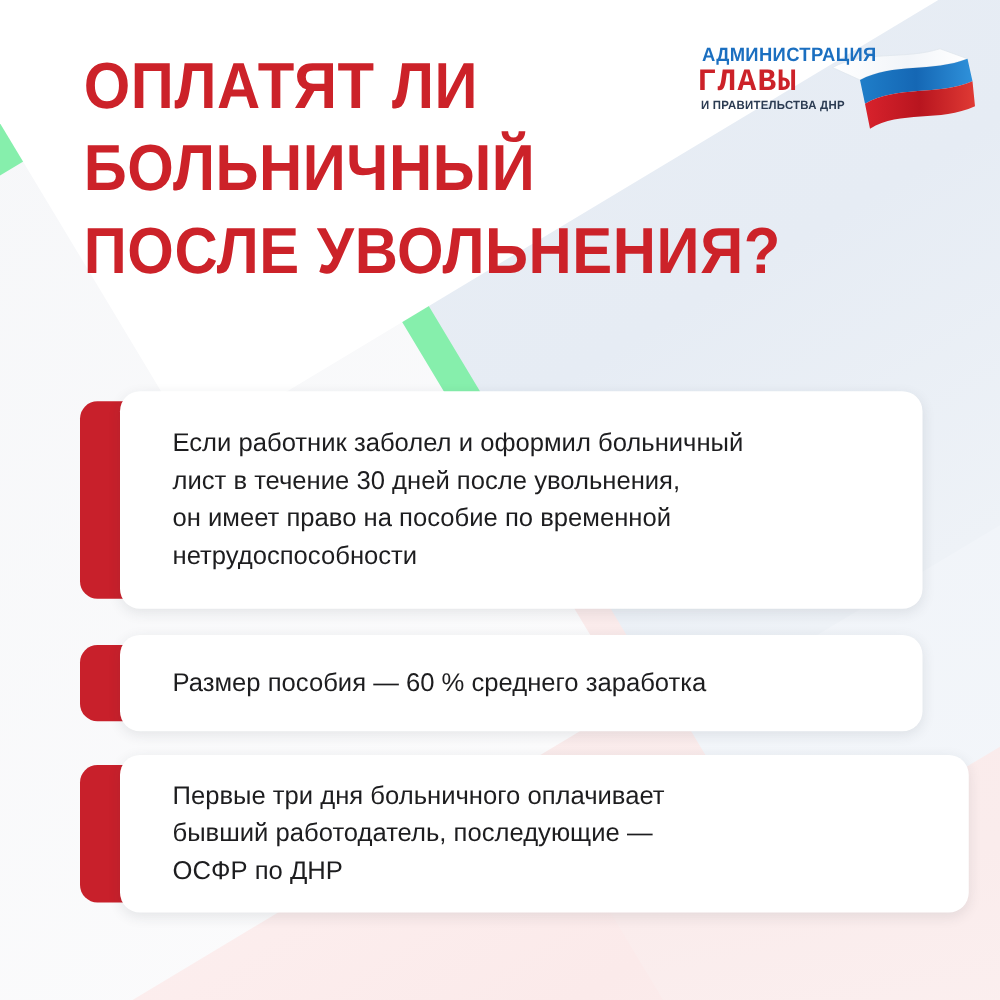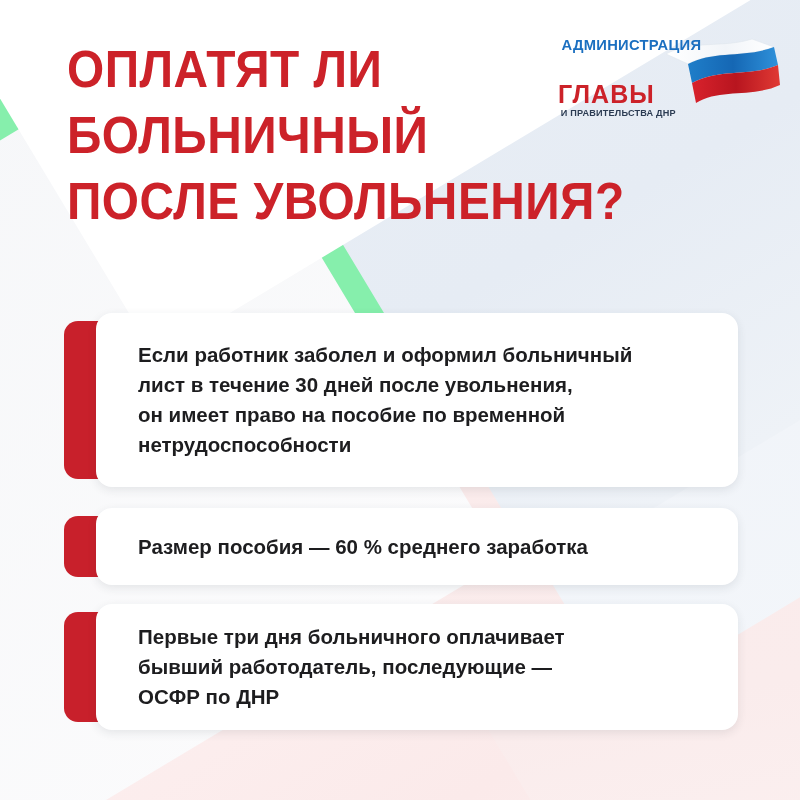--- a/index.html
+++ b/index.html
@@ -140,28 +140,27 @@
     font-weight: bold;
     font-size: 15.5px;
     line-height: 17px;
     letter-spacing: 0.3px;
     color: #1b6fc0;
     white-space: nowrap;
     transform: scaleX(0.95);
   }
   .logo-l2 {
     display: block;
-    font-family: Liberation Sans, sans-serif;
+    font-family: Liberation Mono, monospace;
     font-weight: bold;
     font-size: 25px;
     line-height: 26px;
     letter-spacing: 1px;
     color: #cc2229;
     white-space: nowrap;
-    margin-top: 28px;
   }
   .logo-l3 {
     display: block;
     font-family: "Liberation Sans Narrow", "Liberation Sans", sans-serif;
     font-weight: bold;
     font-size: 9.5px;
     line-height: 12px;
     letter-spacing: 0.2px;
     color: #2b3b52;
     white-space: nowrap;
@@ -182,21 +181,20 @@
     left: 0;
     top: 0;
     width: 800px;
     height: 800px;
     z-index: 4;
   }
   .card {
     position: absolute;
     left: 64px;
     width: 674px;
-    font-weight: bold;
   }
   .card-tab {
     position: absolute;
     left: 0;
     top: 8px;
     bottom: 8px;
     width: 46px;
     background: #c8202b;
     border-radius: 14px 0 0 14px;
   }
@@ -216,21 +214,21 @@
     padding: 0 26px 0 42px;
     font-family: "Liberation Sans", "DejaVu Sans", sans-serif;
     font-size: 20.5px;
     line-height: 30px;
     color: #1d1d1f;
     white-space: pre-line;
   }
 
   #card-0 { top: 313px; height: 174px; }
   #card-1 { top: 508px; height: 77px; }
-  #card-2 { top: 604px; height: 126px; }
+  #card-2 { top: 604px; height: 126px; padding-left: 37px; }
 
   #card-1 .card-text { line-height: 28px; }
 </style>
 </head>
 <body>
 
 <div id="poster">
 
   <div class="bg-layer">
     <div class="bg-pink-bottom"></div>

